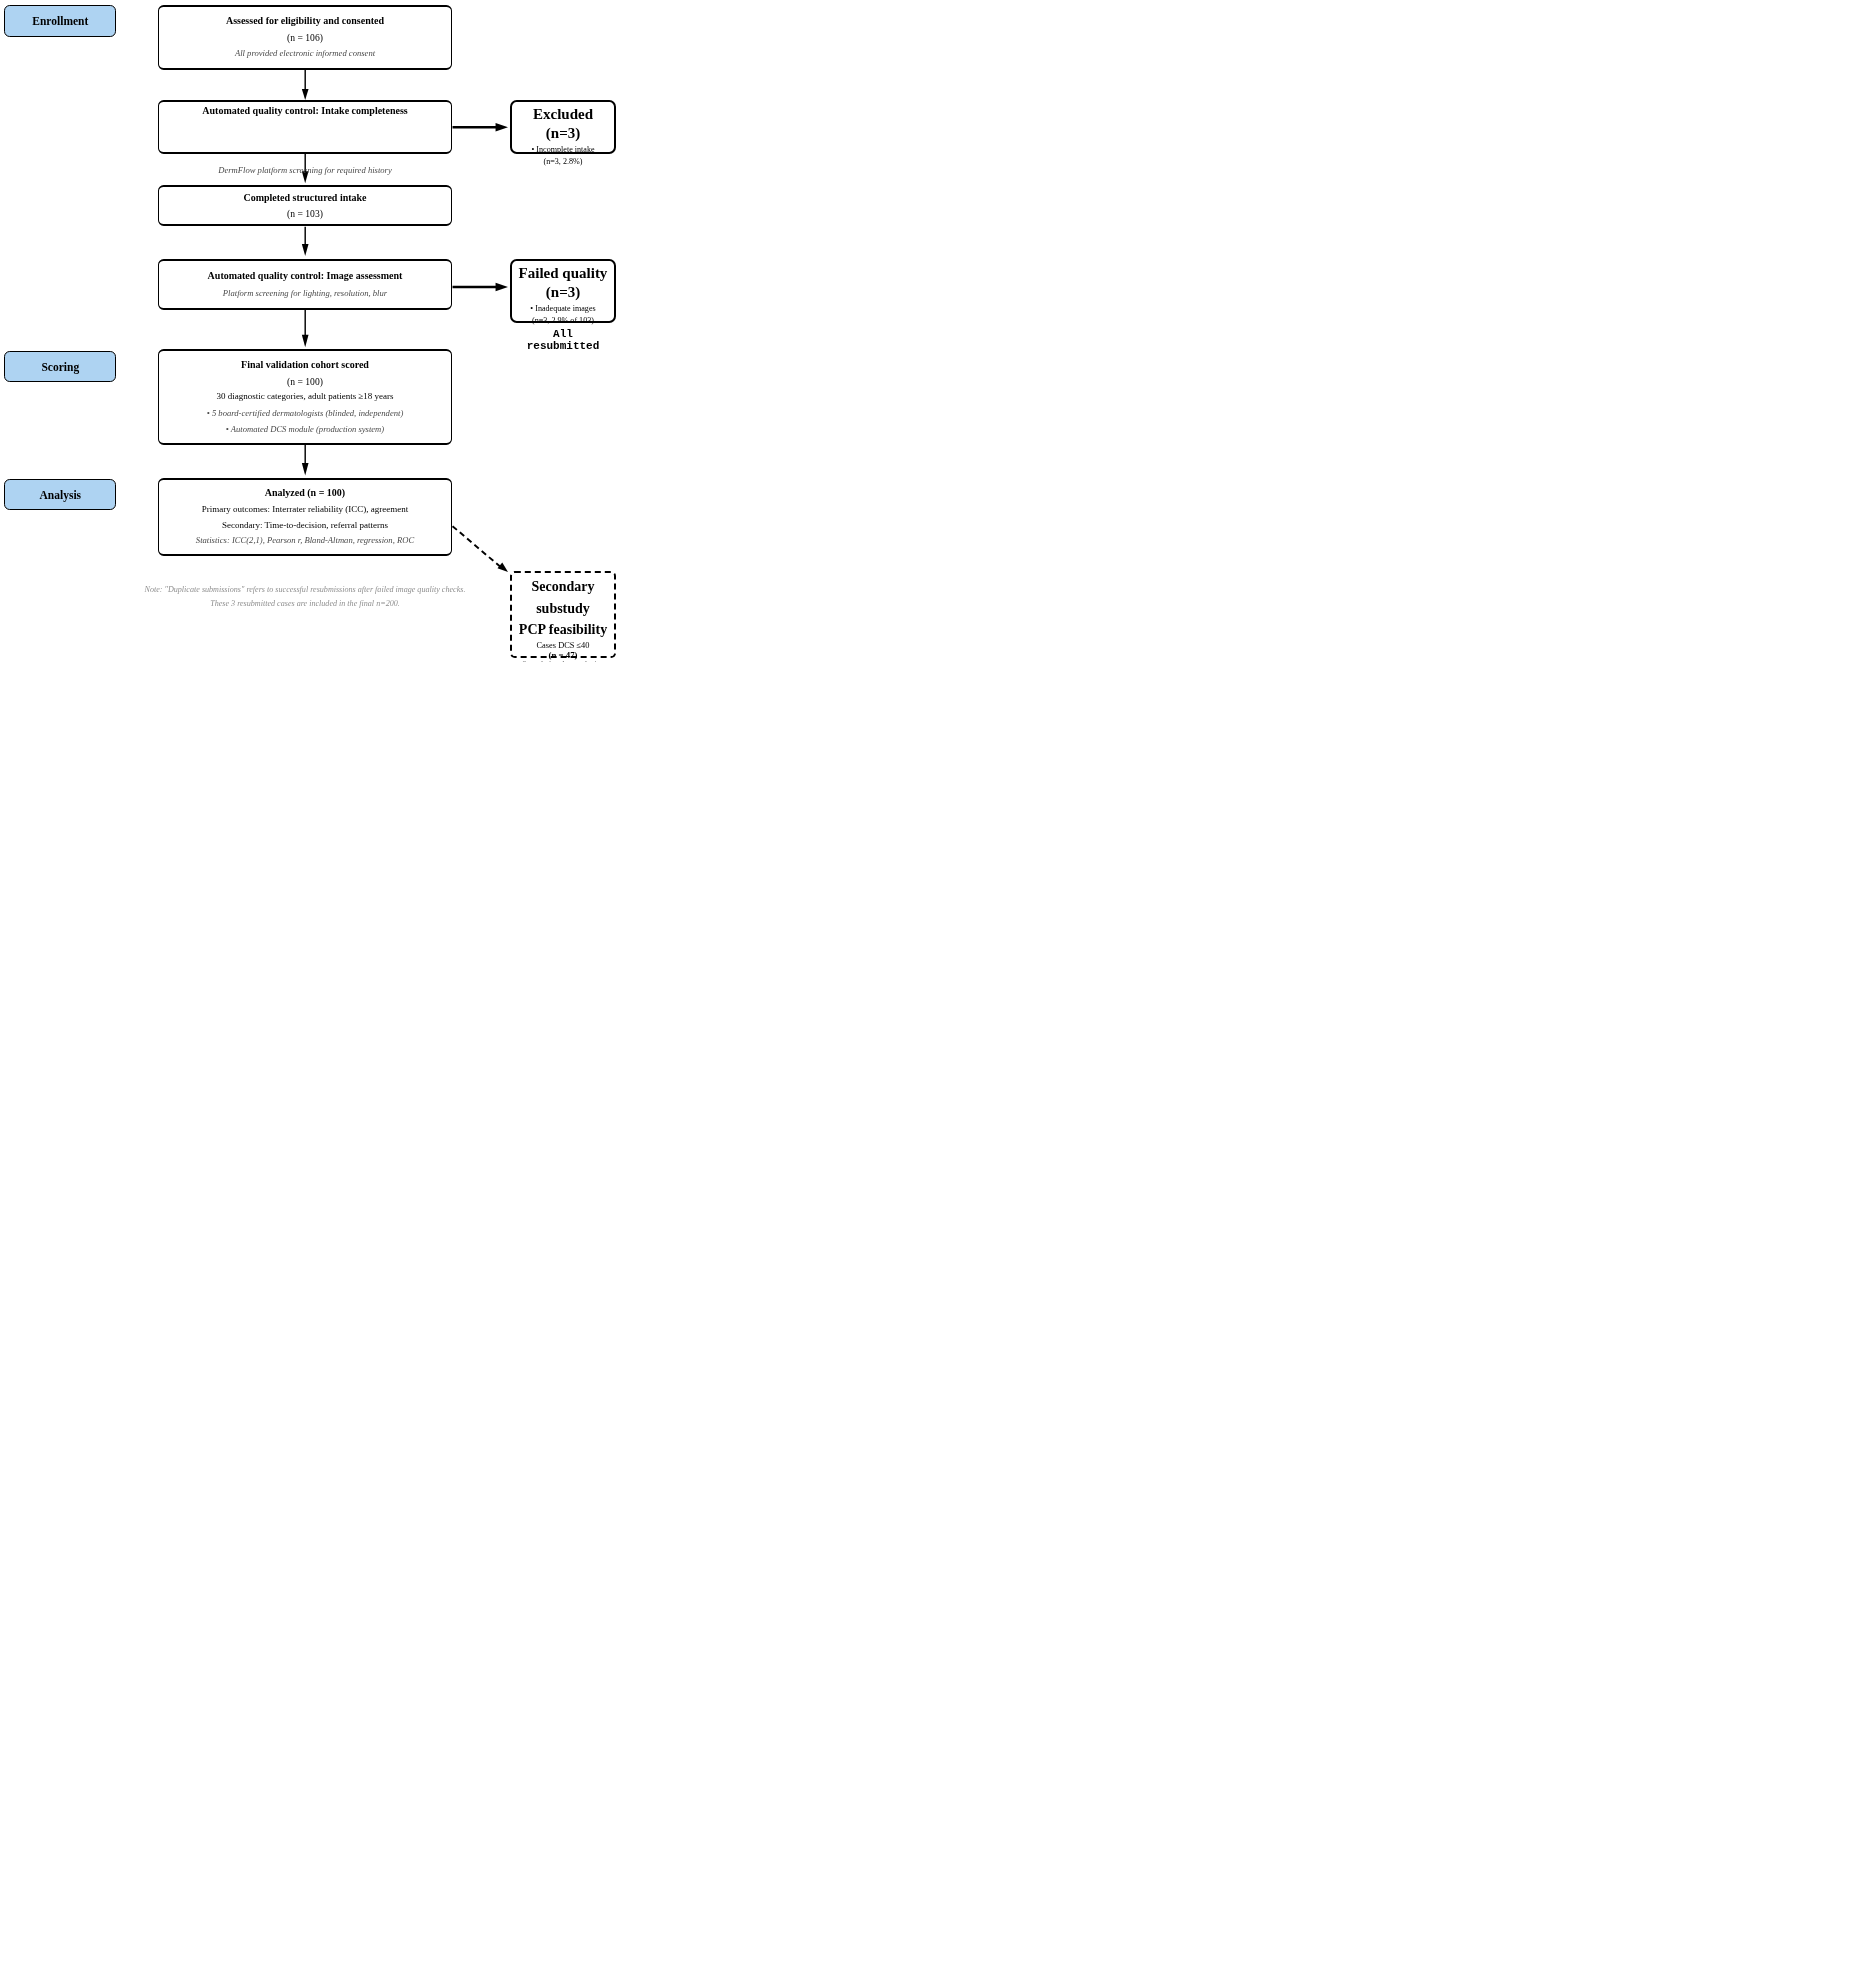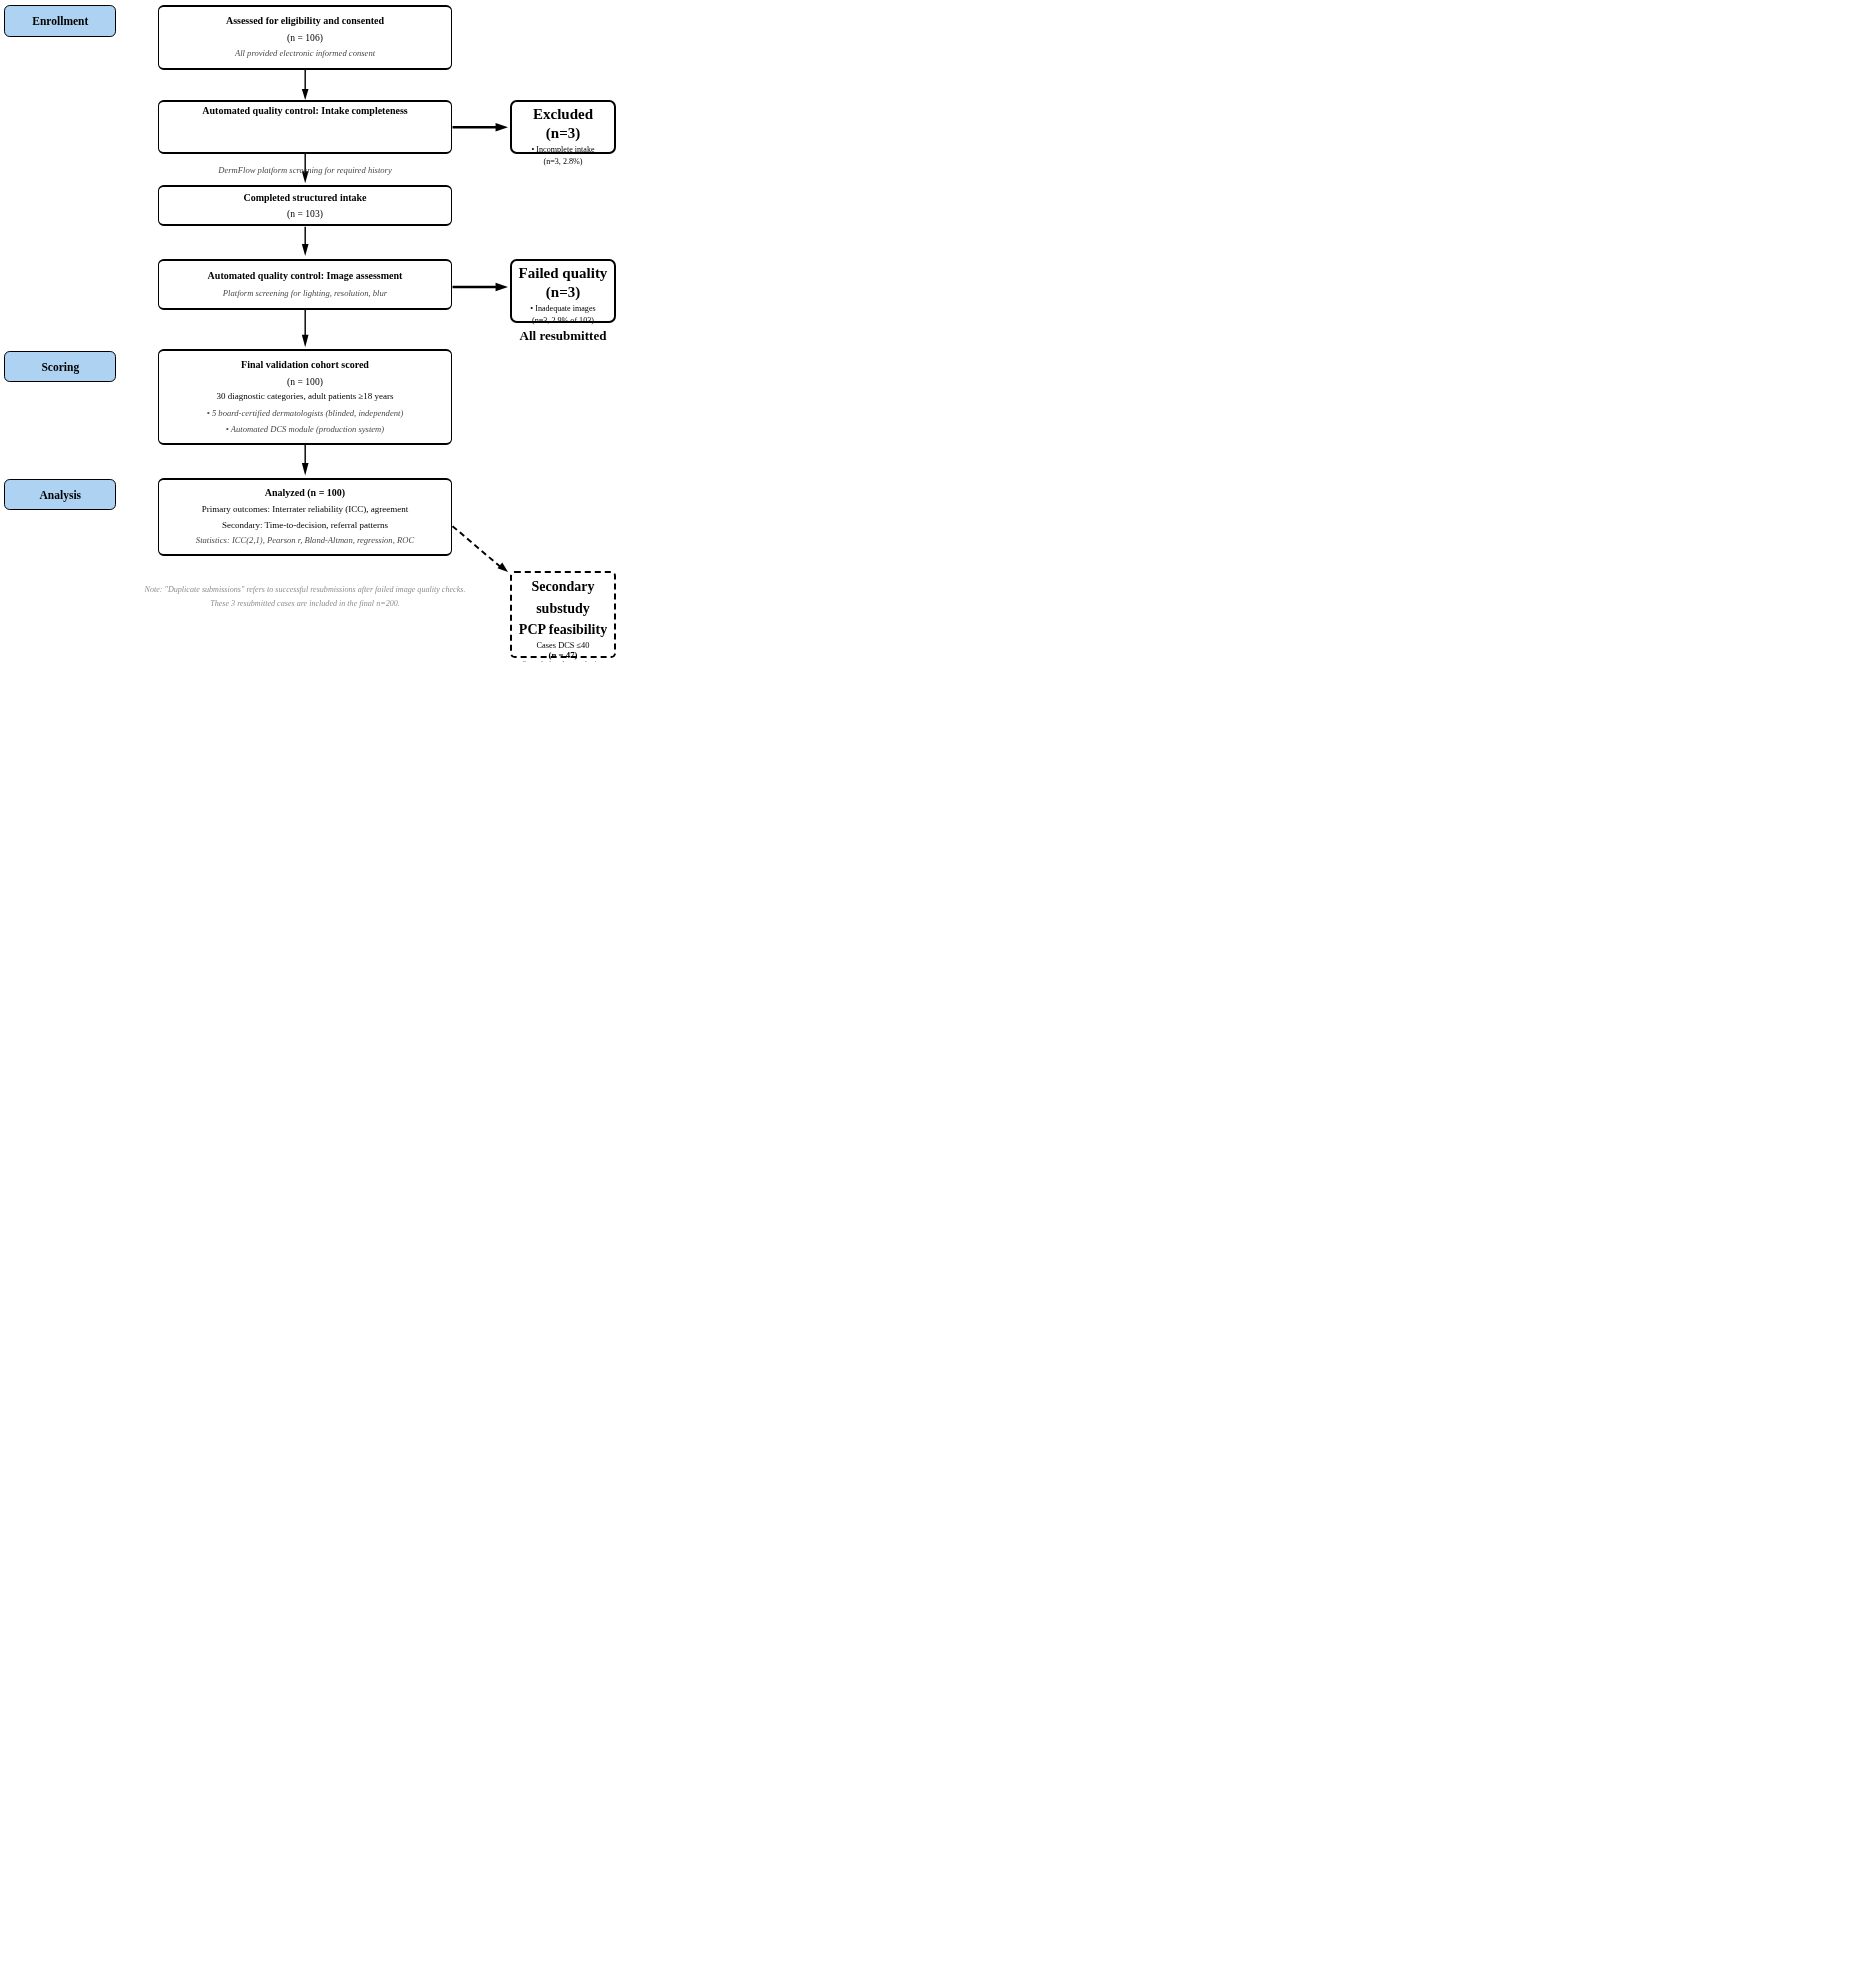--- a/index.html
+++ b/index.html
@@ -38,21 +38,21 @@
     border-width:1.9px;border-radius:5.7px;
     justify-content:center;
   }
   .stage .lbl{font-weight:bold;font-size:11.5px;}
   .t-title{font-weight:bold;font-size:10px;line-height:1.25;}
   .t-n{font-size:9.6px;}
   .t-body{font-size:9px;line-height:1.3;}
   .t-italic{font-style:italic;font-size:8.6px;color:var(--italic_gray);line-height:1.35;}
   .side-title{font-weight:bold;font-size:15px;line-height:1.3;}
   .side-body{font-size:8.1px;line-height:1.55;}
-  .side-footer{font-weight:bold;font-size:13px;}
+  .side-footer{font-weight:bold;font-size:11px;font-family:Liberation Mono, monospace;}
   .dashed{border:2.4px dashed #000;border-radius:4.8px;}
   .sub-title{font-weight:bold;font-size:14px;line-height:1.55;}
   .sub-body{font-size:8.4px;}
   .sub-n{font-weight:bold;font-size:8.8px;}
   .sub-note{font-style:italic;font-size:7.4px;color:var(--substudy_note_gray);}
   .footnote{
     position:absolute;left:90px;top:583px;width:430px;
     text-align:center;z-index:2;
     font-style:italic;font-size:8.1px;line-height:1.7;
     color:var(--note_gray);

